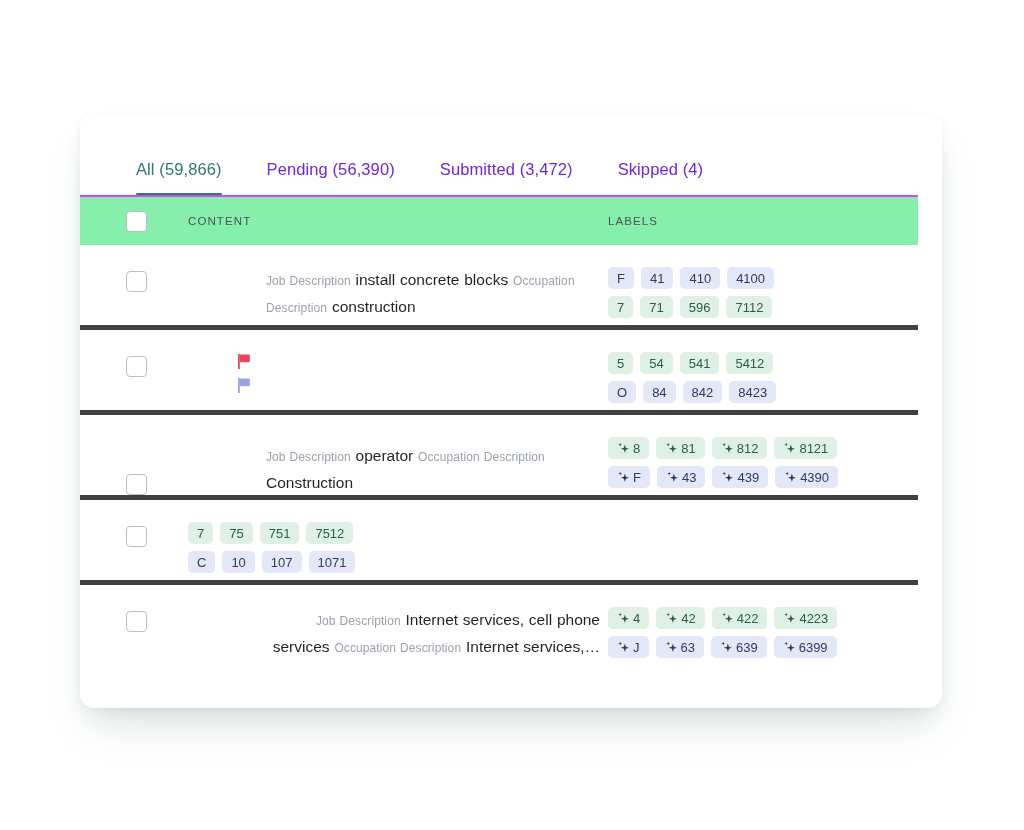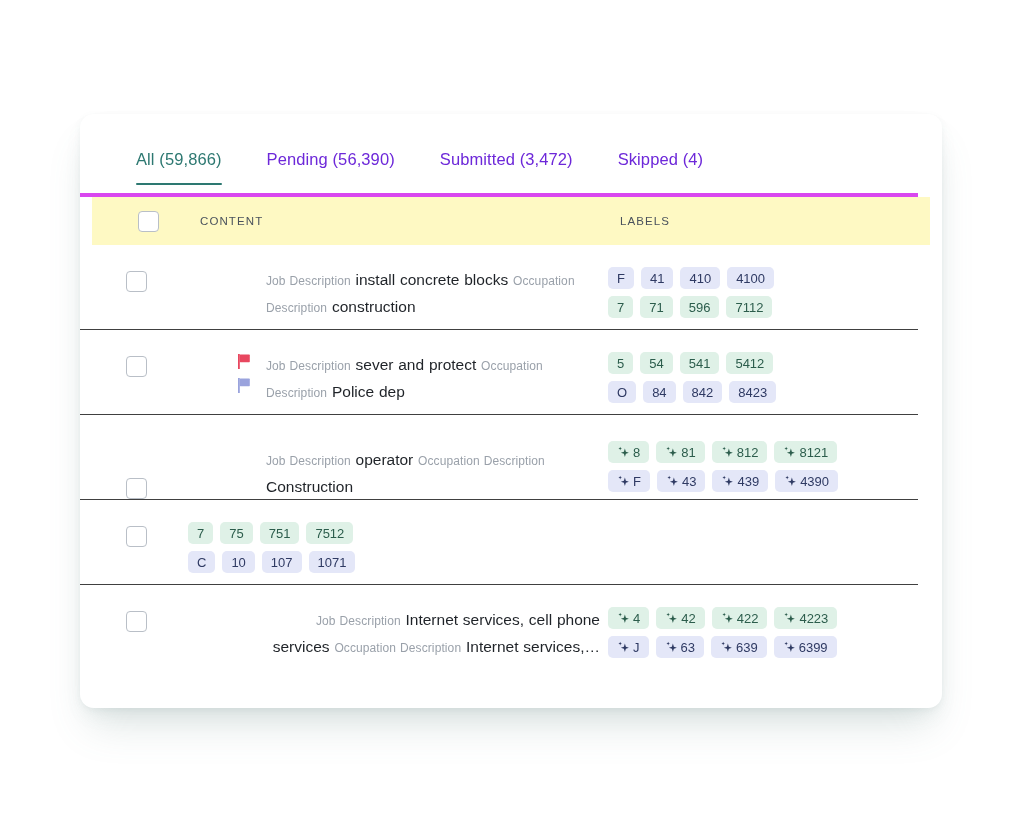--- a/index.html
+++ b/index.html
@@ -26,23 +26,23 @@
                 0 10px 22px -8px rgba(110,140,140,0.16),
                 0 2px 6px rgba(120,140,140,0.08);
   }
 
   
   .tabs {
     position: absolute;
     left: 0; top: 28px;
     width: 838px;
     height: 55px;
-    border-bottom: 4px solid #d946ef;
+    border-bottom: 2px solid #d946ef;
     display: flex;
-    align-items: center;
+    align-items: flex-end;
     padding-left: 56px;
   }
   .tab {
     position: relative;
     font-size: 16.5px;
     color: #6d28d9;
     padding: 0 0 16px 0;
     margin-right: 45px;
     white-space: nowrap;
     cursor: pointer;
@@ -55,24 +55,24 @@
     left: 0; right: 0;
     bottom: 0;
     height: 2.5px;
     background: #2d7871;
     border-radius: 2px;
   }
 
   
   .thead {
     position: absolute;
-    left: 12px; top: 83px;
+    left: 0; top: 83px;
     width: 838px;
     height: 48px;
-    background: #fef9c3;
+    background: #86efac;
     display: flex;
     align-items: center;
     justify-content: center;
   }
   .th {
     font-size: 11.5px;
     letter-spacing: 1.1px;
     color: #4a525c;
     font-weight: 400;
   }
@@ -89,21 +89,21 @@
     cursor: pointer;
     display: block;
   }
 
   .row {
     position: absolute;
     left: 0;
     width: 838px;
     display: flex;
     align-items: flex-start;
-    border-bottom: 1px solid #404040;
+    border-bottom: 5px solid #404040;
   }
   .row:last-of-type { border-bottom: none; text-align: right; }
   .rcheck {
     width: 108px; flex: none;
     padding-left: 46px;
     padding-top: 26px;
   }
   .rcontent {
     width: 420px; flex: none;
     padding-top: 22px;
@@ -215,21 +215,20 @@
           <div class="flags">
             <span class="flag"><svg width="13" height="15" viewBox="0 0 13 15">
                 <rect x="0" y="0" width="1.8" height="15" fill="#e8475f"></rect>
                 <rect x="1.8" y="0.6" width="10" height="7.6" rx="0.6" fill="#e8475f"></rect>
               </svg></span>
             <span class="flag"><svg width="13" height="15" viewBox="0 0 13 15">
                 <rect x="0" y="0" width="1.8" height="15" fill="#9aa3dd"></rect>
                 <rect x="1.8" y="0.6" width="10" height="7.6" rx="0.6" fill="#9aa3dd"></rect>
               </svg></span>
           </div>
-          <div class="content-text"><span class="fld">Job Description</span> <span>sever and protect</span> <span class="fld">Occupation Description</span> <span>Police dep</span></div>
         </div>
         <div class="rlabels">
           <div class="taggroup">
             <span class="tag green">
               <span>5</span>
             </span>
             <span class="tag green">
               <span>54</span>
             </span>
             <span class="tag green">

